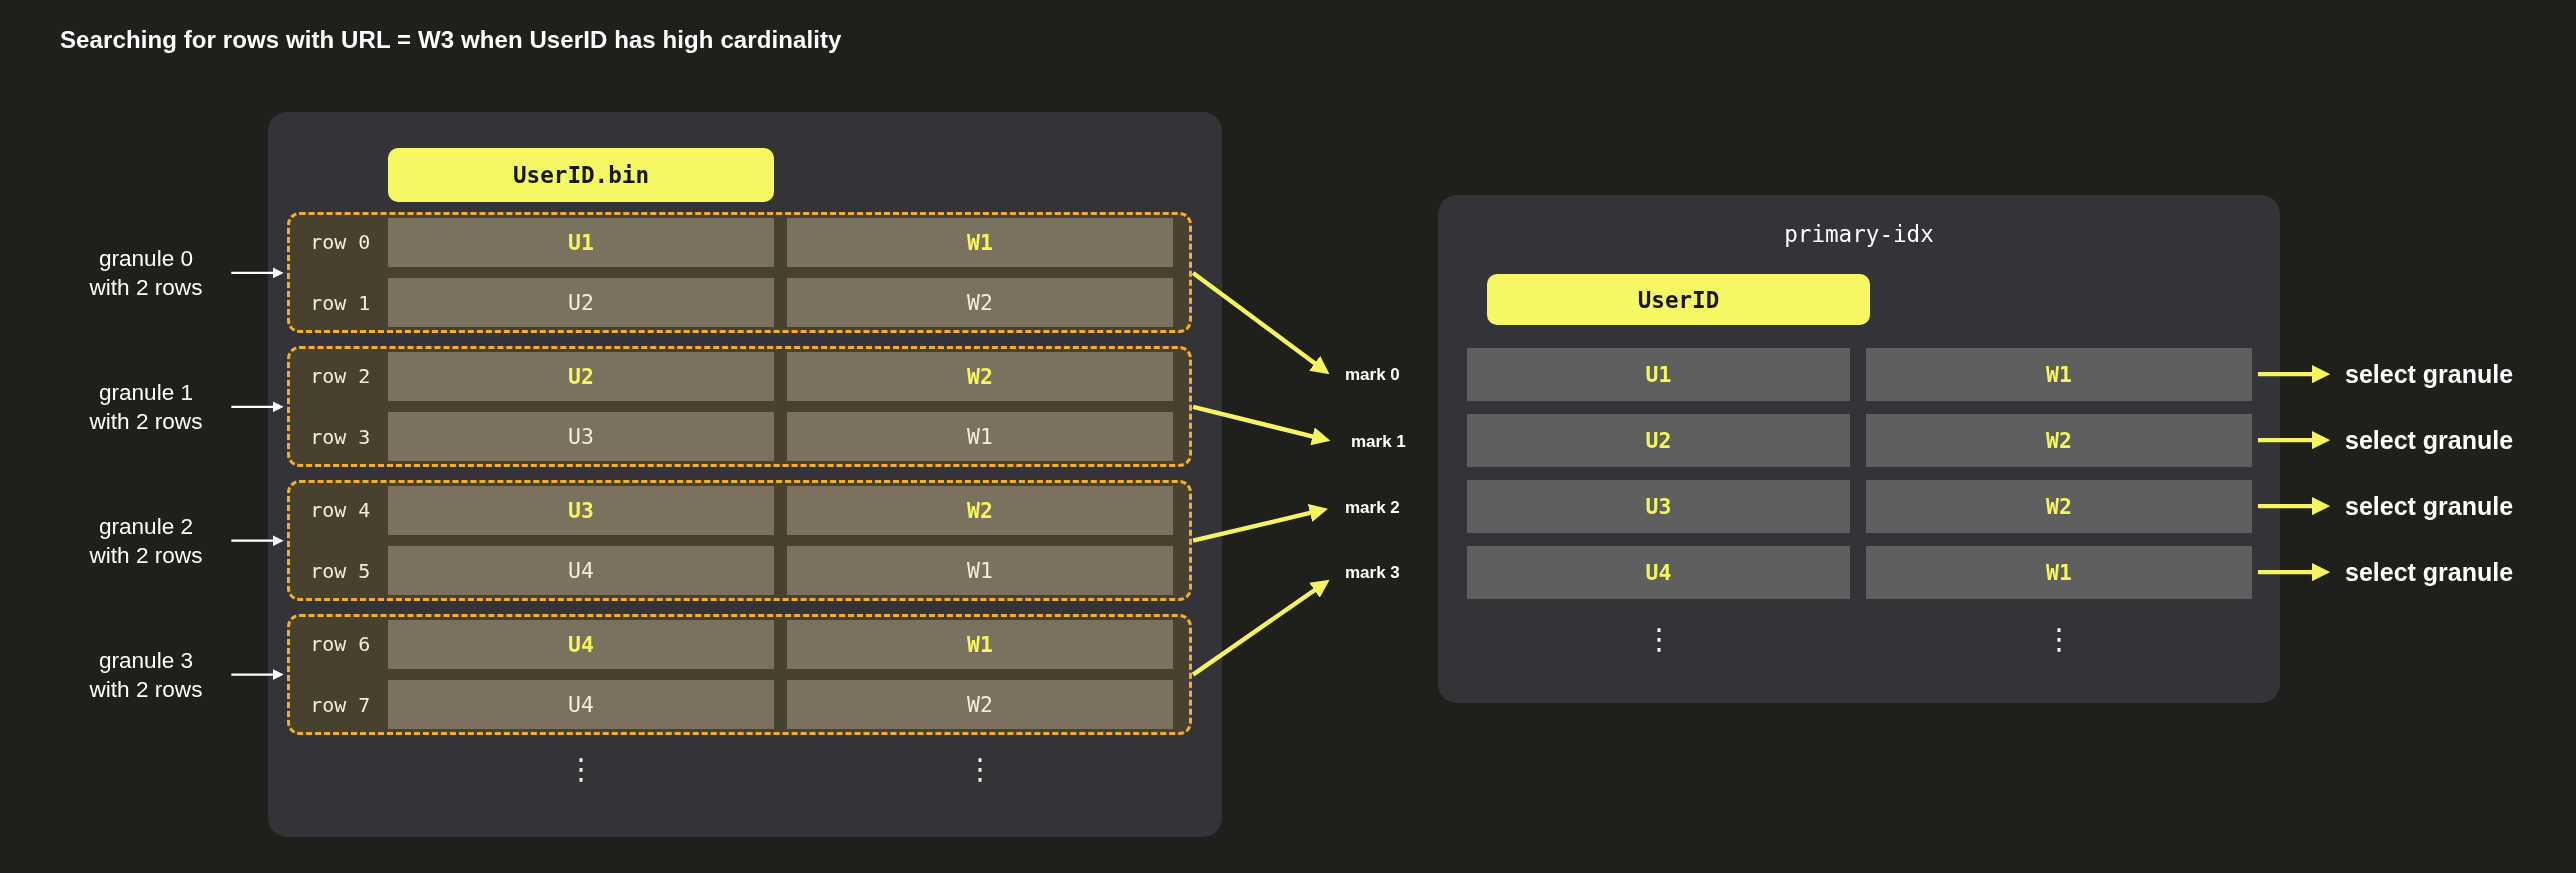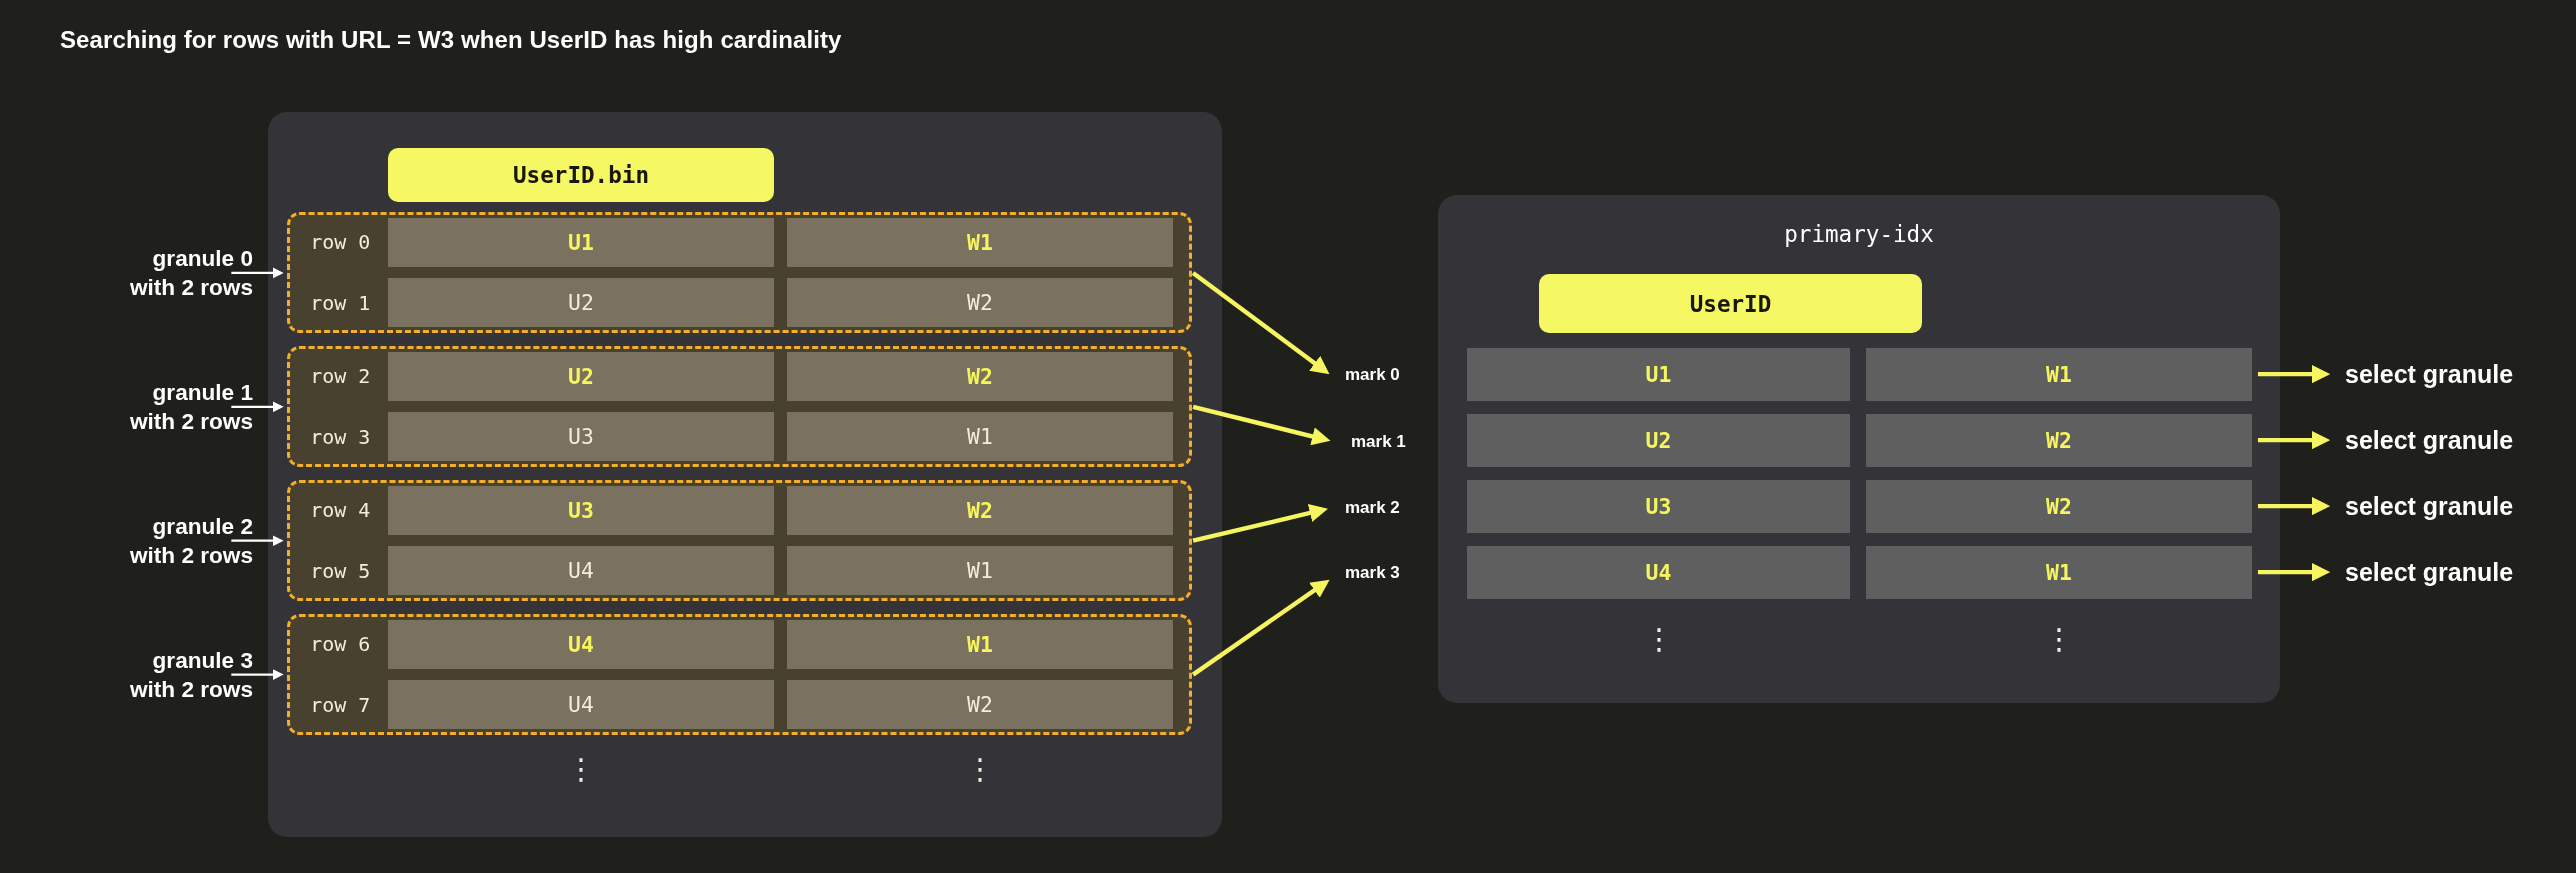--- a/index.html
+++ b/index.html
@@ -14,22 +14,22 @@
         align-items:center;justify-content:center;
         font-family:"DejaVu Sans Mono",monospace;font-size:22.6px;font-weight:600;color:#17170f;}
   .granule{position:absolute;left:287px;width:905px;height:121px;background:#48412F;
            border:3.1px dashed #F3AE2B;border-radius:12.6px;box-sizing:border-box;}
   .rlabel{position:absolute;left:6.3px;width:88px;height:49px;display:flex;align-items:center;
           justify-content:center;font-family:"DejaVu Sans Mono",monospace;font-size:20px;color:#F3EDDB;}
   .bcell{position:absolute;width:386px;height:49px;background:#7A715F;display:flex;
          align-items:center;justify-content:center;
          font-family:"DejaVu Sans Mono",monospace;font-size:21.4px;color:#F3EDDB;}
   .bcell.hl{color:#F6F45F;font-weight:bold;}
-  .glabel{position:absolute;left:39px;width:214px;text-align:right;font-size:22.6px;
-          font-weight:700;color:#FFFFFF;line-height:29px;}
+  .glabel{position:absolute;left:39px;width:214px;text-align:center;font-size:22.6px;
+          font-weight:400;color:#FFFFFF;line-height:29px;}
   .mark{position:absolute;left:1345px;height:34px;display:flex;align-items:center;
         font-size:17px;font-weight:800;color:#FFFFFF;}
   .select{position:absolute;left:2345px;height:34px;display:flex;align-items:center;
           font-size:25px;font-weight:700;color:#FFFFFF;}
   .icell{position:absolute;height:53px;background:#5F5F5F;display:flex;align-items:center;
          justify-content:center;font-family:"DejaVu Sans Mono",monospace;font-size:21.4px;
          font-weight:bold;color:#F6F45F;}
   .idxTitle{position:absolute;left:1438px;top:221px;width:842px;text-align:center;
             font-family:"DejaVu Sans Mono",monospace;font-size:22.6px;color:#FFFFFF;}
   .dots{position:absolute;width:38px;text-align:center;font-size:29px;line-height:1.05;
@@ -105,21 +105,21 @@
   <div class="glabel" style="top:646px">
     <div>granule 3</div>
     <div>with 2 rows</div>
   </div>
 
   <div class="mark" style="top:358px">mark 0</div>
   <div class="mark" style="top:425px;left:1351px">mark 1</div>
   <div class="mark" style="top:491px">mark 2</div>
   <div class="mark" style="top:556px">mark 3</div>
 
-  <div class="pill" style="left:1539px;top:274px;width:383px;height:59px">UserID</div>
+  <div class="pill" style="left:1487px;top:274px;width:383px;height:51px">UserID</div>
 
   <div class="icell" style="left:1467px;top:348px;width:383px">U1</div>
   <div class="icell" style="left:1866px;top:348px;width:386px">W1</div>
   <div class="icell" style="left:1467px;top:414px;width:383px">U2</div>
   <div class="icell" style="left:1866px;top:414px;width:386px">W2</div>
   <div class="icell" style="left:1467px;top:480px;width:383px">U3</div>
   <div class="icell" style="left:1866px;top:480px;width:386px">W2</div>
   <div class="icell" style="left:1467px;top:546px;width:383px">U4</div>
   <div class="icell" style="left:1866px;top:546px;width:386px">W1</div>
 

